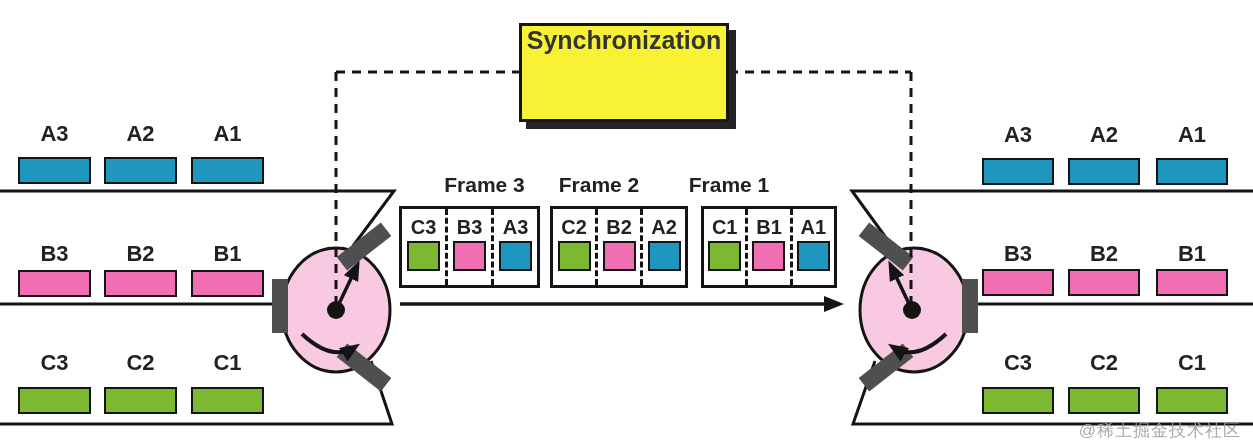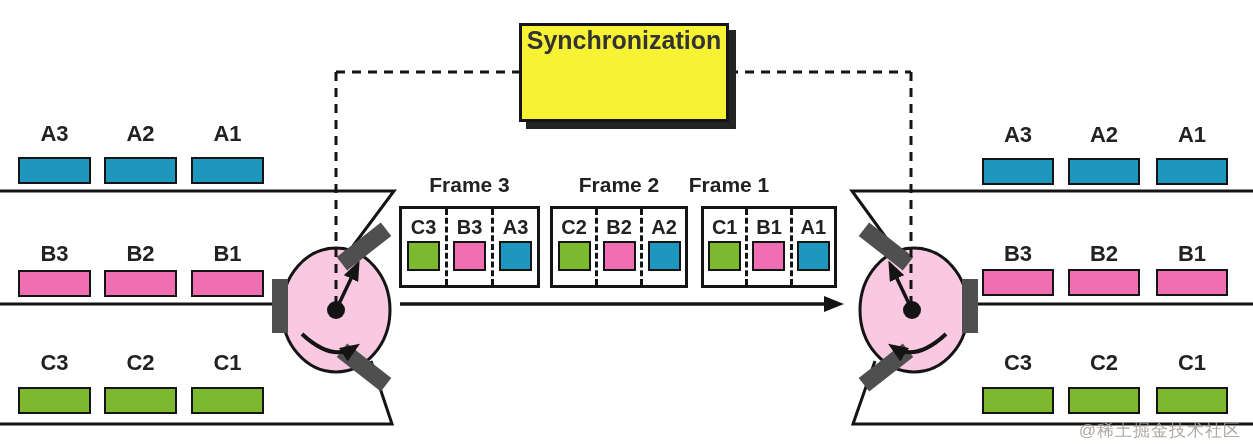--- a/index.html
+++ b/index.html
@@ -118,37 +118,37 @@
   <div class="slot" style="left:982px;top:158px;width:72px" data-color="blue"></div>
   <div class="slot" style="left:1068px;top:158px;width:72px" data-color="blue"></div>
   <div class="slot" style="left:1156px;top:158px;width:72px" data-color="blue"></div>
   <div class="slot" style="left:982px;top:269px;width:72px" data-color="pink"></div>
   <div class="slot" style="left:1068px;top:269px;width:72px" data-color="pink"></div>
   <div class="slot" style="left:1156px;top:269px;width:72px" data-color="pink"></div>
   <div class="slot" style="left:982px;top:387px;width:72px" data-color="green"></div>
   <div class="slot" style="left:1068px;top:387px;width:72px" data-color="green"></div>
   <div class="slot" style="left:1156px;top:387px;width:72px" data-color="green"></div>
 
-  <div class="frame-title" style="left:399px;width:141px">Frame 3</div>
+  <div class="frame-title" style="left:414px;width:141px">Frame 3</div>
   <div class="frame" style="left:399px;width:141px">
     <div class="cell">
       <div class="cell-label">C3</div>
       <div class="sq" data-color="green"></div>
     </div>
     <div class="cell">
       <div class="cell-label">B3</div>
       <div class="sq" data-color="pink"></div>
     </div>
     <div class="cell">
       <div class="cell-label">A3</div>
       <div class="sq" data-color="blue"></div>
     </div>
   </div>
 
-  <div class="frame-title" style="left:550px;width:138px">Frame 2</div>
+  <div class="frame-title" style="left:530px;width:138px">Frame 2</div>
   <div class="frame" style="left:550px;width:138px">
     <div class="cell">
       <div class="cell-label">C2</div>
       <div class="sq" data-color="green"></div>
     </div>
     <div class="cell">
       <div class="cell-label">B2</div>
       <div class="sq" data-color="pink"></div>
     </div>
     <div class="cell">

